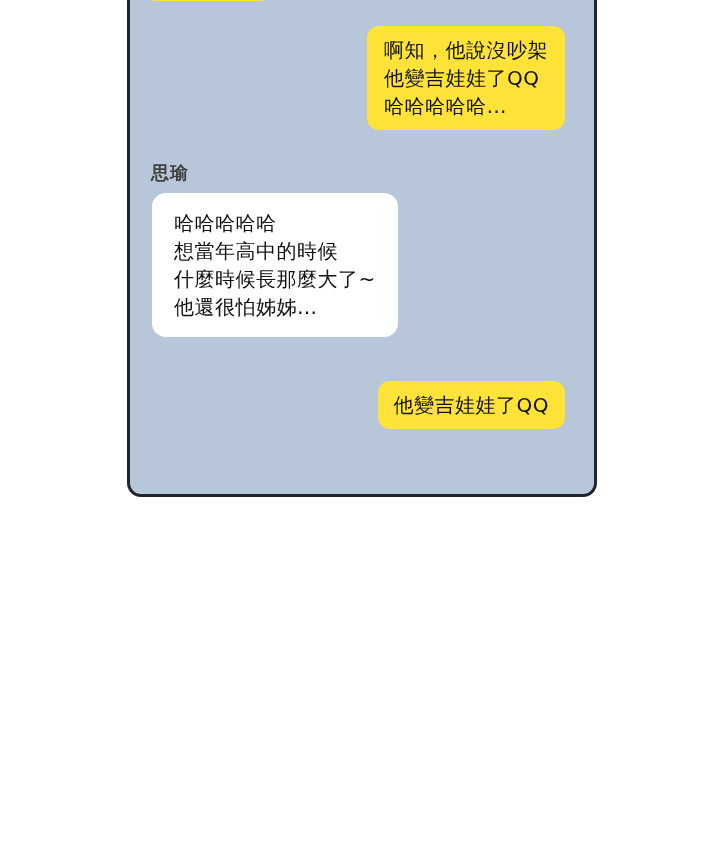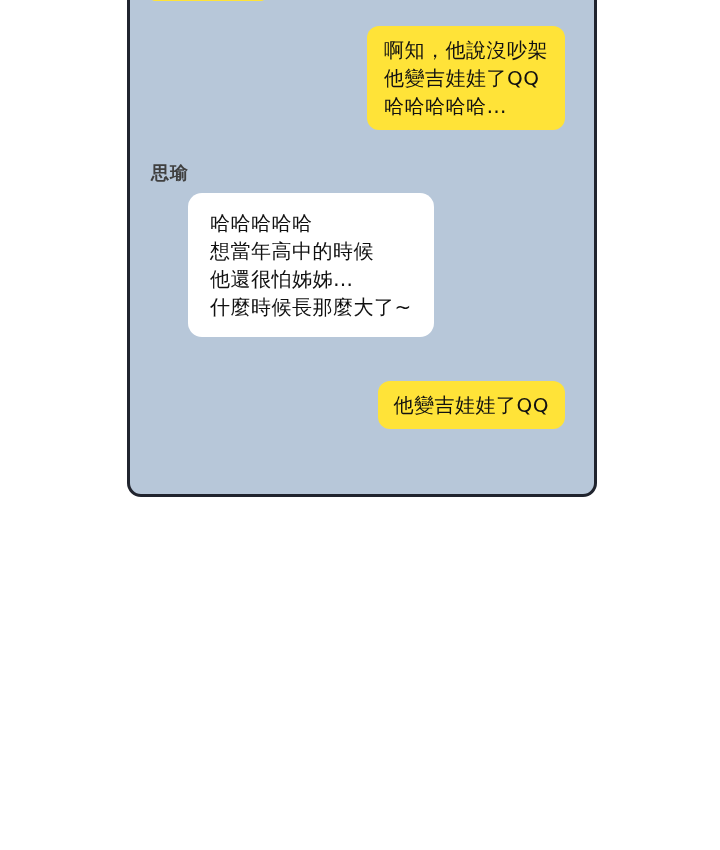--- a/index.html
+++ b/index.html
@@ -49,21 +49,20 @@
     letter-spacing: 0.5px;
     border-radius: 12px;
     white-space: nowrap;
   }
   .bubble.yellow {
     background: var(--bubble-yellow, #ffe338);
   }
   .bubble.white {
     background: var(--bubble-white, #ffffff);
     border-radius: 14px;
-    margin-left: 36px;
   }
   .b1 {
     right: 29px;
     top: 47px;
     padding: 10px 17px 10px 17px;
     min-width: 193px;
   }
   .sender {
     position: absolute;
     left: 21px;
@@ -97,22 +96,22 @@
       <div>啊知，他說沒吵架</div>
       <div>他變吉娃娃了QQ</div>
       <div>哈哈哈哈哈…</div>
     </div>
 
     <div class="sender">思瑜</div>
 
     <div class="bubble white b2">
       <div>哈哈哈哈哈</div>
       <div>想當年高中的時候</div>
+      <div>什麼時候長那麼大了~</div>
       <div>他還很怕姊姊…</div>
-      <div>什麼時候長那麼大了~</div>
     </div>
 
     <div class="bubble yellow b3">
       <div>他變吉娃娃了QQ</div>
     </div>
 
   </div>
 </div>
 
 </body></html>

